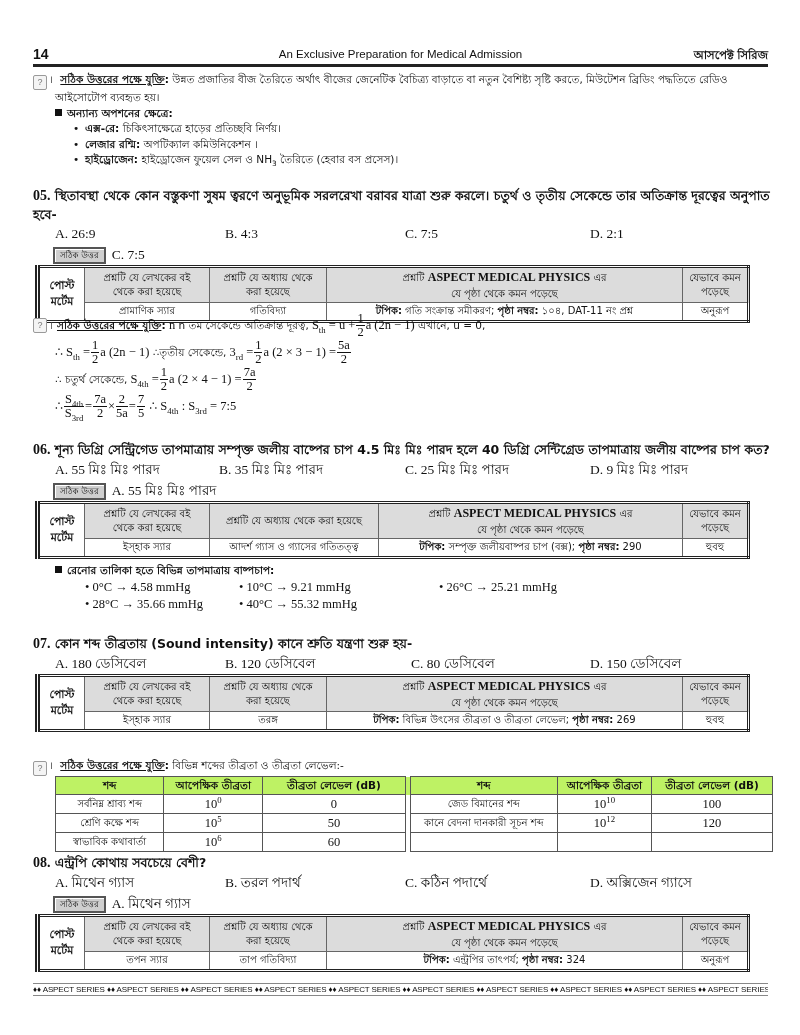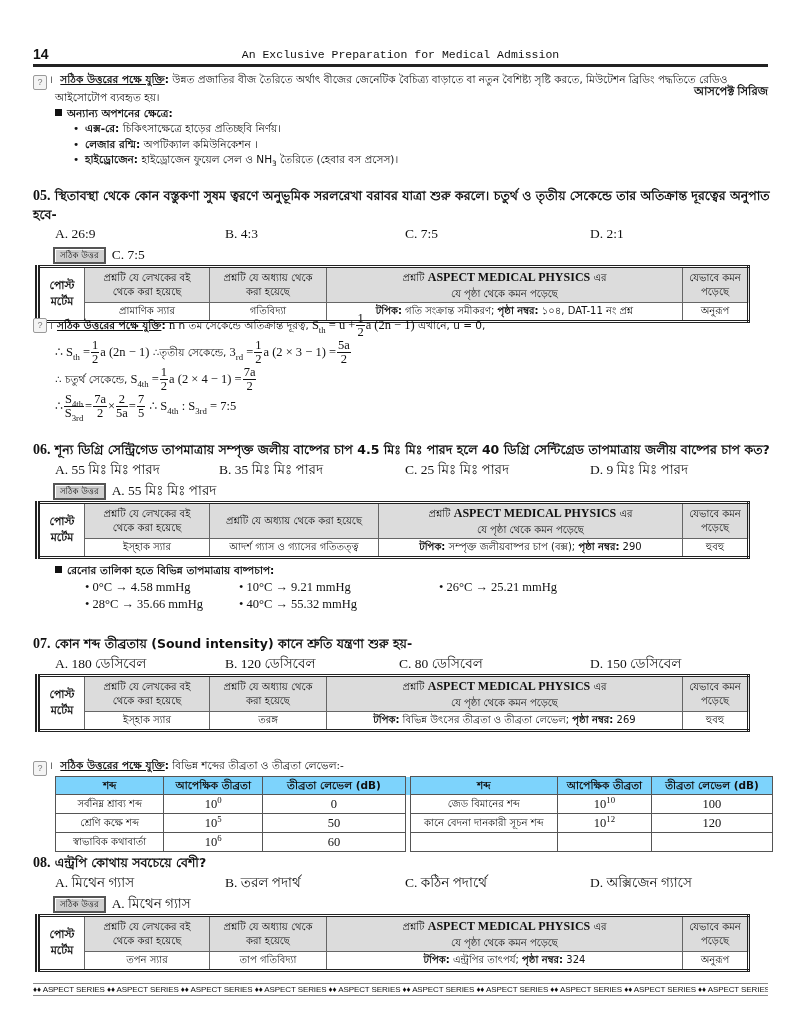--- a/index.html
+++ b/index.html
@@ -2,22 +2,22 @@
 <html><head>
 <meta charset="utf-8">
 <style>
   html, body { margin: 0; padding: 0; background: #ffffff; }
   body { width: 800px; height: 1035px; position: relative; overflow: hidden;
          font-family: "Liberation Serif", "DejaVu Serif", serif; color: #111; }
   .page { position: absolute; left: 0; top: 0; width: 800px; height: 1035px; }
 
   .header { position: absolute; left: 33px; top: 46px; width: 735px; height: 20px; }
   .header .pno { position: absolute; left: 0; top: 0; font-family: "Liberation Sans", sans-serif; font-weight: bold; font-size: 14px; }
-  .header .title { position: absolute; left: 0; width: 735px; top: 2px; text-align: center; font-family: Liberation Mono, monospace; font-size: 11.5px; }
-  .header .series { position: absolute; right: 0; top: 1px; font-family: Liberation Serif, serif; font-size: 11.5px; font-weight: bold; margin-top: 36px; }
+  .header .title { position: absolute; left: 0; width: 735px; top: 2px; text-align: center; font-family: Liberation Sans, sans-serif; font-size: 11.5px; }
+  .header .series { position: absolute; right: 0; top: 1px; font-family: Liberation Sans, sans-serif; font-size: 11.5px; font-weight: bold; }
   .hrule { position: absolute; left: 33px; top: 64px; width: 735px; height: 3px; background: #222; }
 
   .blk { position: absolute; left: 33px; width: 740px; font-size: 12px; line-height: 1.45; }
   .just { font-family: "DejaVu Sans", sans-serif; font-size: 10.5px; }
   .just .lbl { font-weight: bold; text-decoration: underline; }
   .icon-help { display: inline-block; width: 12px; height: 13px; border: 1px solid #9a9a9a; border-radius: 2px; font-size: 9px; line-height: 13px; text-align: center; color: #7a7a7a; margin-right: 2px; vertical-align: -2px; font-family: "Liberation Sans", sans-serif; background: #f4f4f4; }
   .sep { margin-right: 4px; color: #555; }
   .indent { padding-left: 22px; }
   .sq { display: inline-block; width: 7px; height: 7px; background: #111; margin-right: 5px; vertical-align: 1px; }
   .bl { padding-left: 30px; }
@@ -35,21 +35,21 @@
 
   table.pm { border-collapse: collapse; font-family: "DejaVu Sans", sans-serif; font-size: 10px; border: 3px double #222; border-left: 5px double #222; width: 715px; }
   table.pm td { border: 1px solid #666; text-align: center; padding: 1px 3px; line-height: 1.45; }
   table.pm .hd { background: #dcdcdc; }
   table.pm .pmlabel { font-size: 11px; font-weight: bold; width: 38px; background: #fff; }
   table.pm .eng { font-family: "Liberation Serif", serif; font-weight: bold; font-size: 12px; }
 
   table.snd { border-collapse: collapse; font-family: "DejaVu Sans", sans-serif; font-size: 10px; }
   table.snd td { border: 1px solid #555; padding: 0 2px; height: 17px; font-family: "Liberation Serif", serif; font-size: 12.5px; text-align: center; }
   table.snd td.l { text-align: center; font-family: "DejaVu Sans", sans-serif; font-size: 10px; }
-  table.snd tr.h td { background: #7dd3fc; font-family: "DejaVu Sans", sans-serif; font-size: 10.5px; font-weight: bold; }
+  table.snd tr.h td { background: #bef264; font-family: "DejaVu Sans", sans-serif; font-size: 10.5px; font-weight: bold; }
   table.snd td.gap { border-top: none; border-bottom: none; width: 4px; padding: 0; }
 
   .footer { position: absolute; left: 33px; top: 983px; width: 735px; border-top: 1px solid #888; border-bottom: 1px solid #888; font-family: "Liberation Sans", sans-serif; font-size: 8px; text-align: center; letter-spacing: -0.1px; padding: 1px 0; white-space: nowrap; overflow: hidden; }
   sup, sub { font-size: 70%; line-height: 0; }
   .frac { display: inline-block; vertical-align: middle; text-align: center; font-size: 11px; line-height: 1.05; margin: 0 1px; }
   .frac span { display: block; }
   .frac .n { border-bottom: 1px solid #111; padding: 0 1px; }
   .math { font-family: "Liberation Serif", serif; font-size: 12.5px; }
   .mline { height: 27px; display: flex; align-items: center; }
 </style>
@@ -210,21 +210,21 @@
       <span style="position:absolute; left:0; top:17px;">• <span>28°C → 35.66 mmHg</span></span>
       <span style="position:absolute; left:154px; top:17px;">• <span>40°C → 55.32 mmHg</span></span>
     </div>
   </div>
 
   <div class="blk" style="top:634px;">
     <div class="q"><span class="num">07.</span> <span>কোন শব্দ তীব্রতায় (Sound intensity) কানে শ্রুতি যন্ত্রণা শুরু হয়-</span></div>
     <div class="opts" style="margin-left:22px;">
       <span style="left:0">A. 180 ডেসিবেল</span>
       <span style="left:170px">B. 120 ডেসিবেল</span>
-      <span style="left:344px">C. 80 ডেসিবেল</span>
+      <span style="left:356px">C. 80 ডেসিবেল</span>
       <span style="left:535px">D. 150 ডেসিবেল</span>
     </div>
     <table class="pm" style="margin-left:2px; margin-top:2px;">
       <tbody>
           <tr>
         <td class="pmlabel" rowspan="2"><span>পোস্ট</span><br><span>মর্টেম</span></td>
         <td class="hd" style="width:118px"><span>প্রশ্নটি যে লেখকের বই</span><br><span>থেকে করা হয়েছে</span></td>
         <td class="hd" style="width:110px"><span>প্রশ্নটি যে অধ্যায় থেকে</span><br><span>করা হয়েছে</span></td>
         <td class="hd"><span>প্রশ্নটি</span> <span class="eng">ASPECT MEDICAL PHYSICS</span> <span>এর</span><br><span>যে পৃষ্ঠা থেকে কমন পড়েছে</span></td>
         <td class="hd" style="width:58px"><span>যেভাবে কমন</span><br><span>পড়েছে</span></td>

